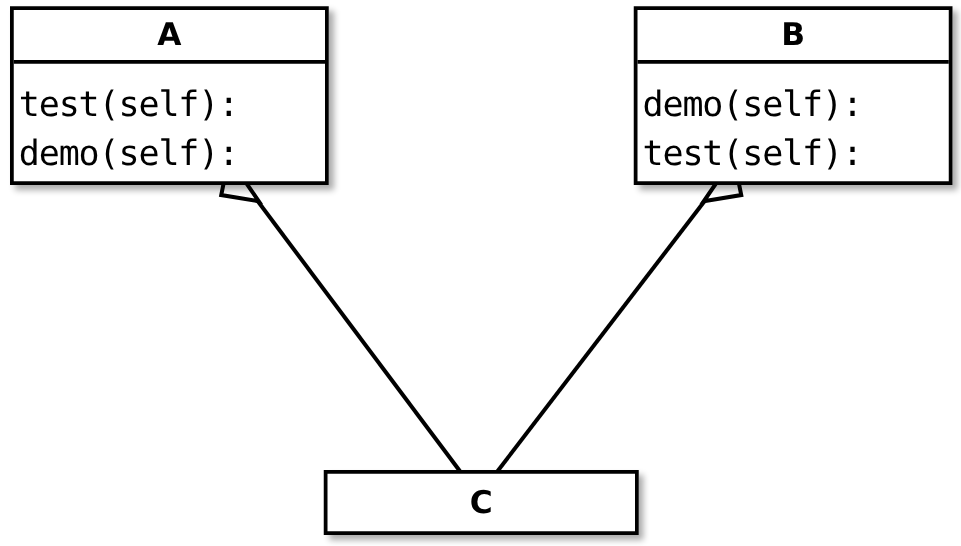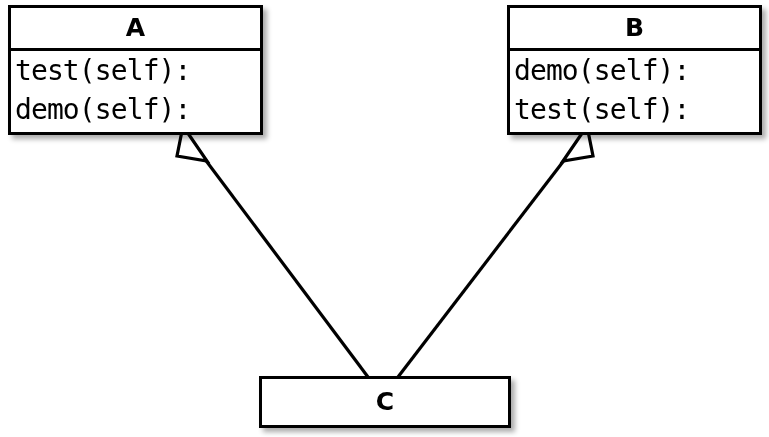--- a/index.html
+++ b/index.html
@@ -45,21 +45,21 @@
     color: #000000;
     padding: 7px 4px 8px 4px;
     white-space: nowrap;
   }
   .class-divider {
     height: 0;
     border-top: 3px solid #000000;
   }
   .class-members {
     box-sizing: border-box;
-    padding: 0 0 3px 4px;
+    padding: 13px 0 3px 4px;
     border-radius: 19px;
   }
   .member {
     font-family: "DejaVu Sans Mono", "Liberation Mono", monospace;
     font-size: 28px;
     line-height: 39px;
     color: #000000;
     white-space: pre;
     letter-spacing: -0.9px;
   }

